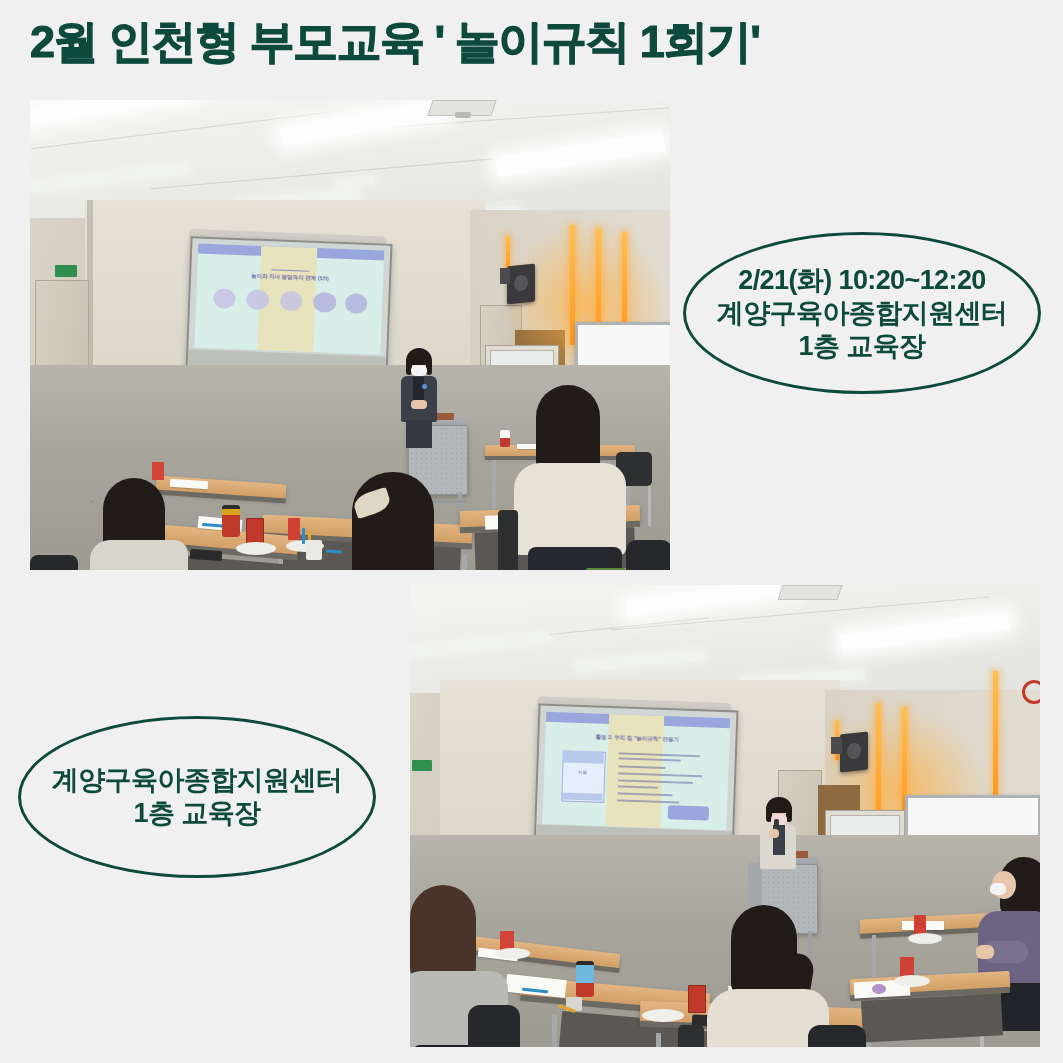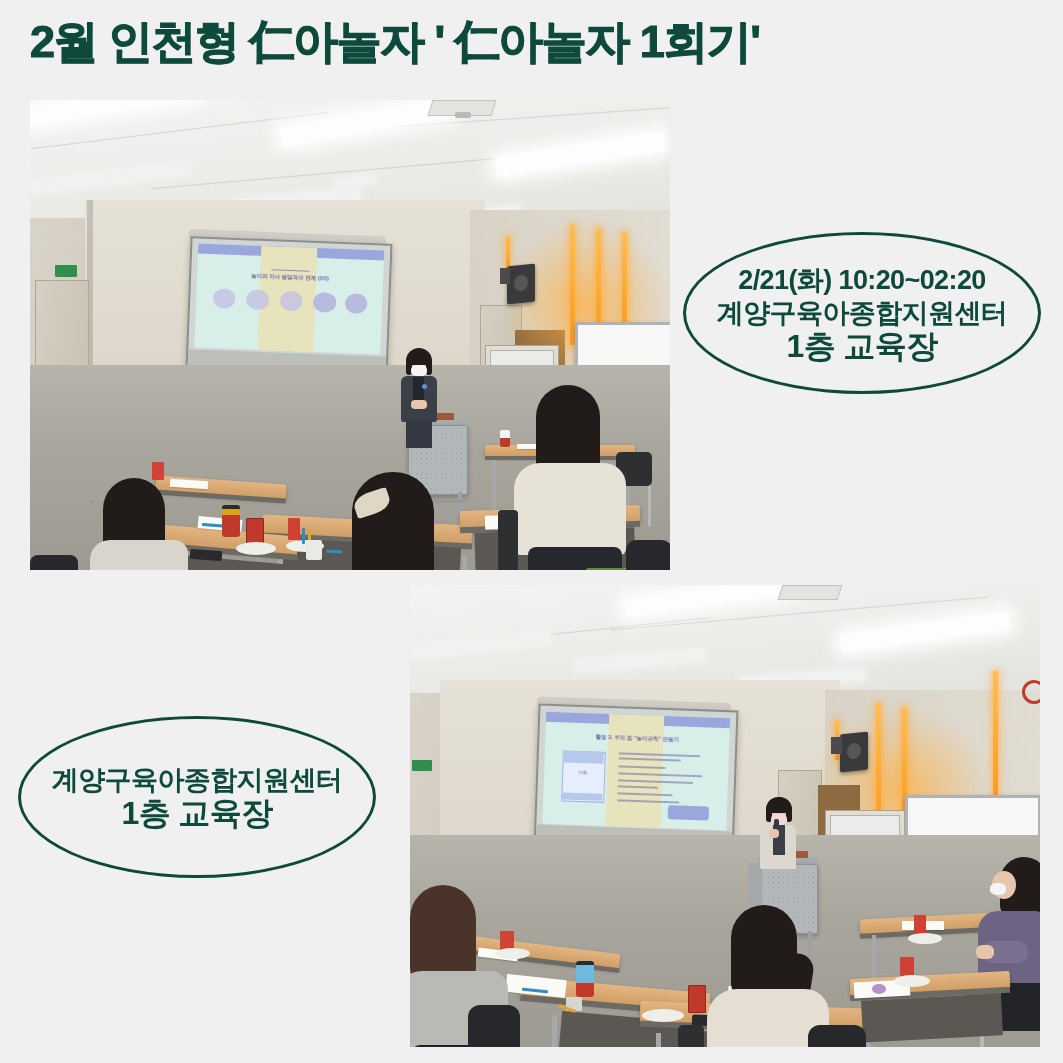--- a/index.html
+++ b/index.html
@@ -131,28 +131,28 @@
   
   .callout{position:absolute;border:3px solid #0e4a3c;border-radius:50%;
     display:flex;flex-direction:column;align-items:center;justify-content:center;
     color:#0e4a3c;font-weight:bold;text-align:center;
     background:transparent;}
   #callout-1{left:683px;top:232px;width:352px;height:156px;}
   #callout-2{left:18px;top:716px;width:352px;height:156px;}
   .callout .line{display:block;white-space:nowrap;letter-spacing:-.6px;}
   .callout .l1{font-size:27px;line-height:33px;}
   .callout .l2{font-size:27px;line-height:33px;}
-  .callout .l3{font-size:32px;line-height:33px;}
+  .callout .l3{font-size:27px;line-height:33px;}
 </style>
 </head>
 <body style="background: rgb(240, 240, 240);">
 
 <div id="poster">
 
-  <div class="poster-title">2월 인천형 仁아놀자 ' 仁아놀자 1회기'</div>
+  <div class="poster-title">2월 인천형 부모교육 ' 놀이규칙 1회기'</div>
 
   <div class="photo" id="photo-top">
     <div class="scene">
 
       <div class="ceiling"></div>
       <div class="ceil-seam" style="left:0;top:30px;width:300px;transform:rotate(-7deg);"></div>
       <div class="ceil-seam" style="left:120px;top:70px;width:420px;transform:rotate(-5deg);"></div>
       <div class="ceil-seam" style="left:330px;top:18px;width:310px;transform:rotate(-4deg);"></div>
 
       <div class="light" style="left:-10px;top:-4px;width:180px;height:16px;transform:rotate(-9deg);"></div>
@@ -483,21 +483,21 @@
         <div class="body" style="position:absolute;left:22px;top:84px;width:122px;height:92px;background:#e4dfd2;border-radius:30px 24px 6px 6px;"></div>
 
       </div>
       <div class="bag" style="left:398px;top:440px;width:58px;height:66px;border-radius:12px;"></div>
       <div class="chair-back" style="left:268px;top:440px;width:26px;height:62px;"></div>
 
     </div>
   </div>
 
   <div class="callout" id="callout-1">
-    <span class="line l1">2/21(화)  10:20~02:20</span>
+    <span class="line l1">2/21(화)  10:20~12:20</span>
     <span class="line l2">계양구육아종합지원센터</span>
     <span class="line l3">1층  교육장</span>
   </div>
 
   <div class="callout" id="callout-2">
     <span class="line l2">계양구육아종합지원센터</span>
     <span class="line l3">1층  교육장</span>
   </div>
 
 </div>

